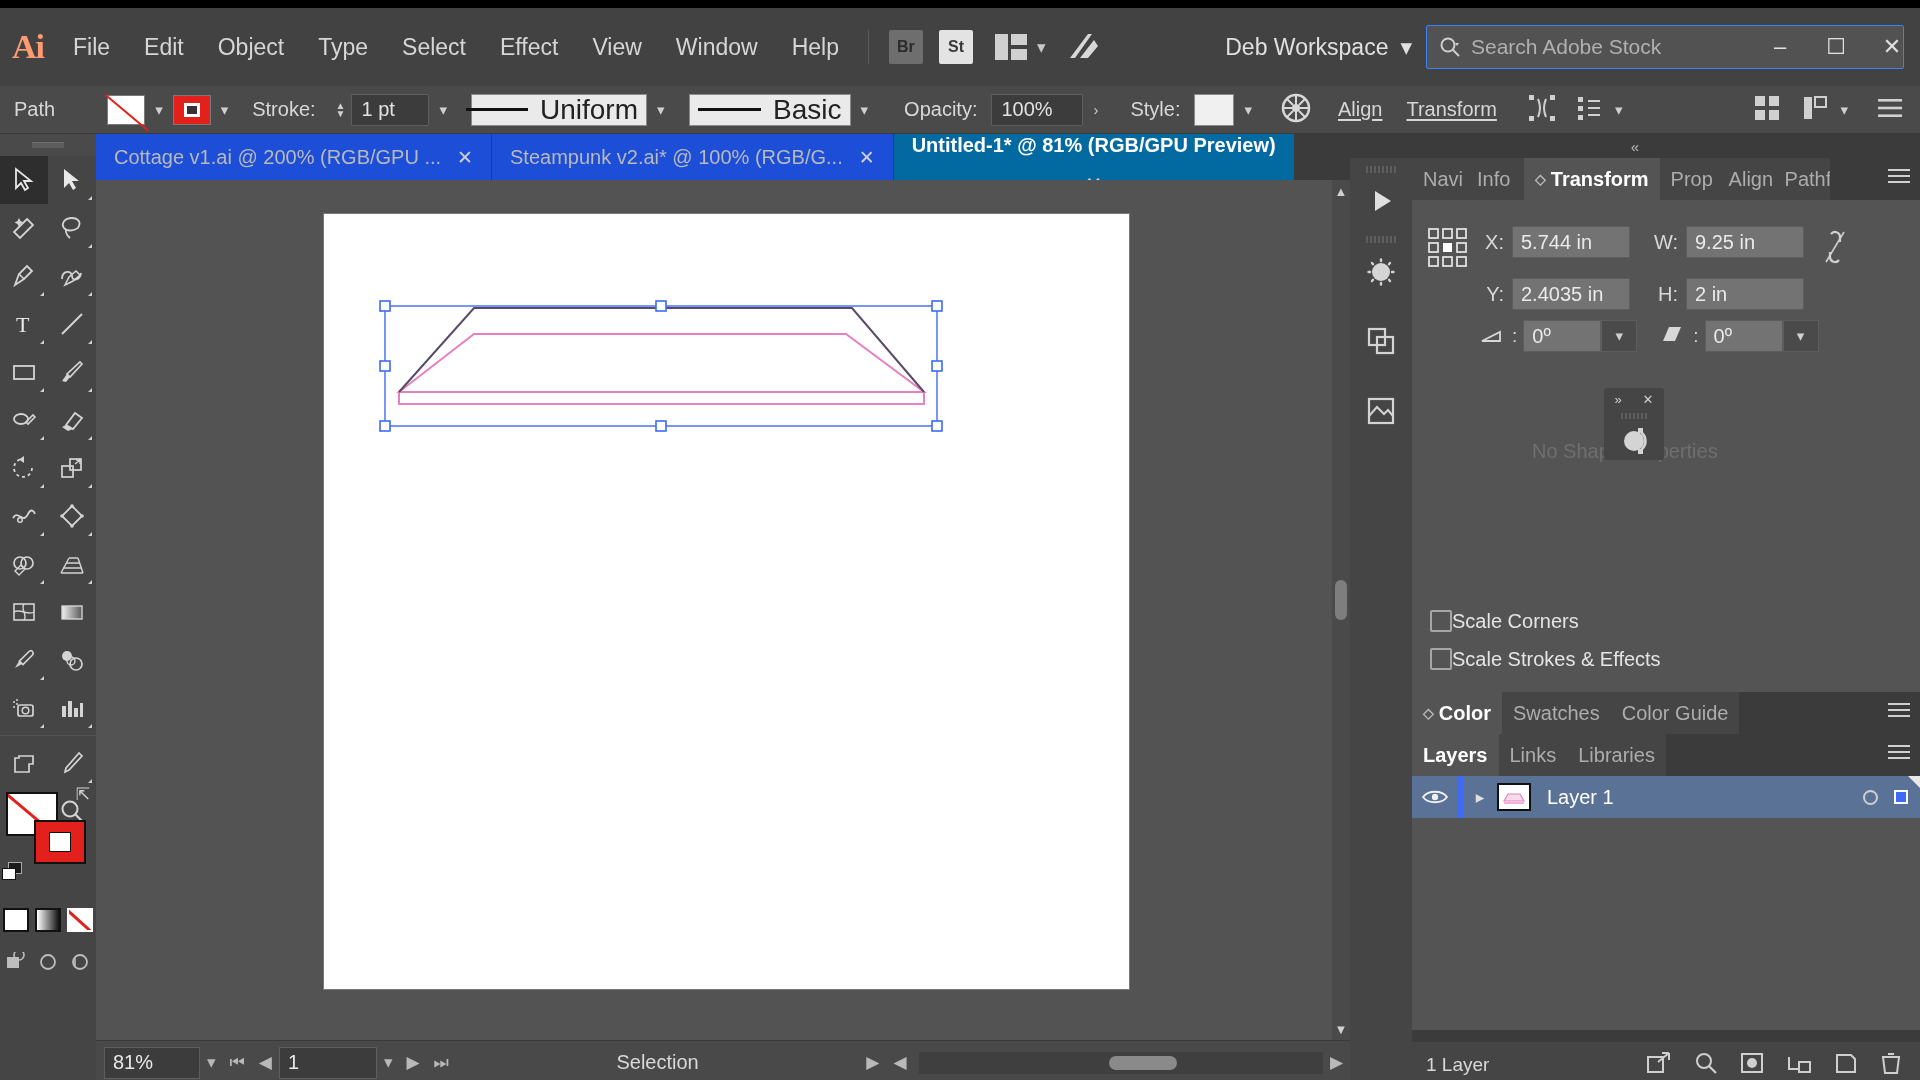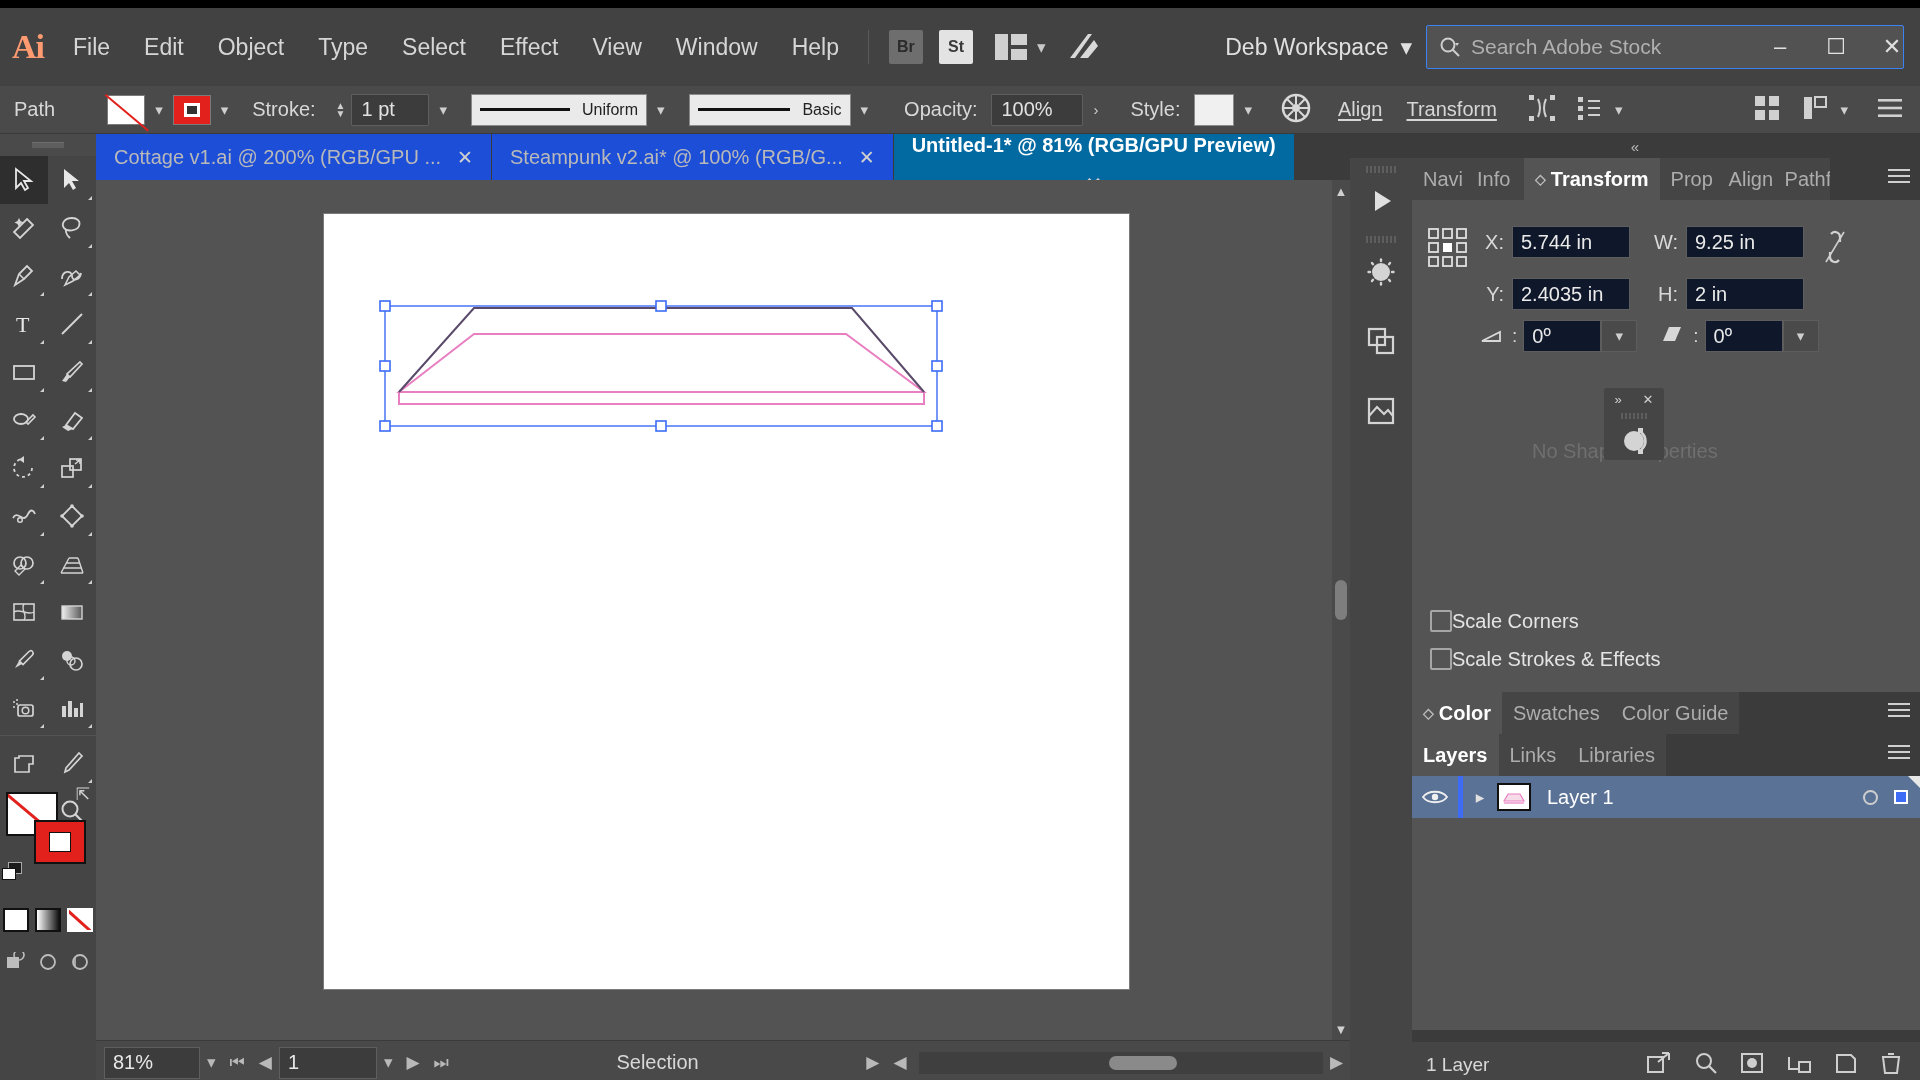--- a/index.html
+++ b/index.html
@@ -69,21 +69,21 @@
   .stroke-box i { width:16px; height:14px; border:3px solid #fff; background:#333; display:block; }
   .mini-chev { color:#cfcfcf; font-size:15px; padding:0 10px; }
   .spin { display:flex; flex-direction:column; align-items:center; color:#cfcfcf; font-size:10px;
     line-height:8px; padding:0 6px; }
   .field {
     height:32px; background:#3c3c3c; border:1px solid #5e5e5e; color:#e2e2e2;
     font-size:20px; display:flex; align-items:center; padding:0 9px; border-radius:1px;
   }
   .wfield { width:78px; }
   .lightfield {
-    height:32px; background:#eaeaea; color:#222; font-size:16px;
+    height:32px; background:#eaeaea; color:#222; font-size:28px;
     display:flex; align-items:center; justify-content:flex-end; gap:12px; padding:10px 8px;
     border:1px solid #8a8a8a;
   }
   .lightfield .dash { display:block; height:3px; background:#111; flex:1; min-width:62px; }
   .ctrl-link { color:#d6d6d6; font-size:20px; padding:0 12px; text-decoration:underline; text-underline-offset:3px;}
 
   
   .tabbar {
     position:absolute; left:96px; top:126px; width:1288px; height:46px; background:#3b3b3b;
     display:flex; align-items:stretch;
@@ -197,21 +197,21 @@
   .pmenu { position:absolute; right:10px; top:11px; width:22px; height:18px; }
   .pmenu i { display:block; height:2px; background:#cfcfcf; margin-bottom:4px; }
 
   .panelbody { background:#545454; padding:12px 0; }
 
   .tform-grid { display:flex; align-items:flex-start; padding:4px 0 0 14px; }
   .refpoint { width:44px; height:44px; margin-top:10px; }
   .tf-rows { flex:1; }
   .tf-row { display:flex; align-items:center; margin-bottom:10px; }
   .tf-lab { color:#d8d8d8; font-size:20px; width:34px; text-align:right; margin-right:8px; }
-  .tf-in { width:118px; height:32px; background:#0f172a; border:1px solid #5d5d5d;
+  .tf-in { width:118px; height:32px; background:#737373; border:1px solid #5d5d5d;
     color:#eaeaea; font-size:20px; display:flex; align-items:center; padding:0 8px; }
   .tf-in.small { width:78px; }
   .tf-drop { width:36px; height:32px; background:#4a4a4a; border:1px solid #5d5d5d;
     display:flex; align-items:center; justify-content:center; color:#cfcfcf; font-size:15px; }
   .link-icon { margin-left:18px; margin-top:14px; color:#d0d0d0; }
 
   .noshape-area { position:relative; height:220px; }
   .noshape-txt { position:absolute; left:120px; top:64px; color:#6f6f6f; font-size:20px; }
   .mini-pop { position:absolute; left:192px; top:12px; width:60px; height:72px; background:#454545;
     border-radius:3px; }

